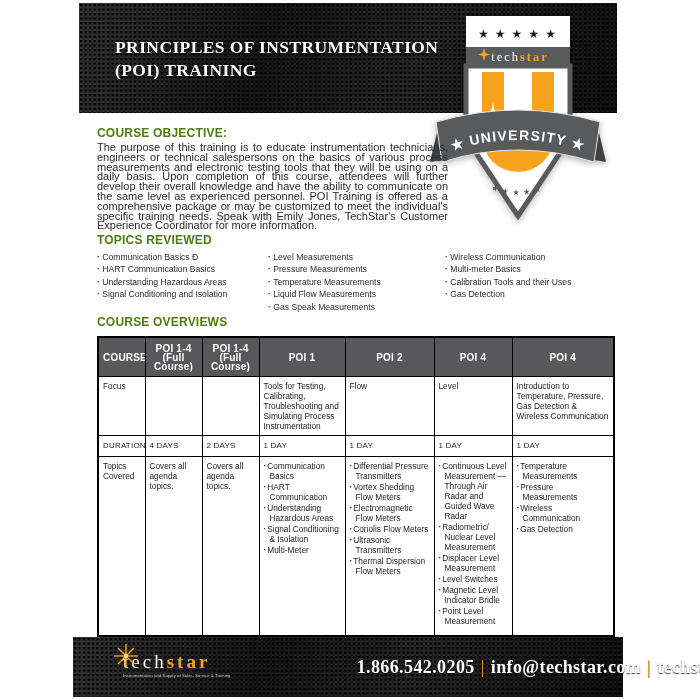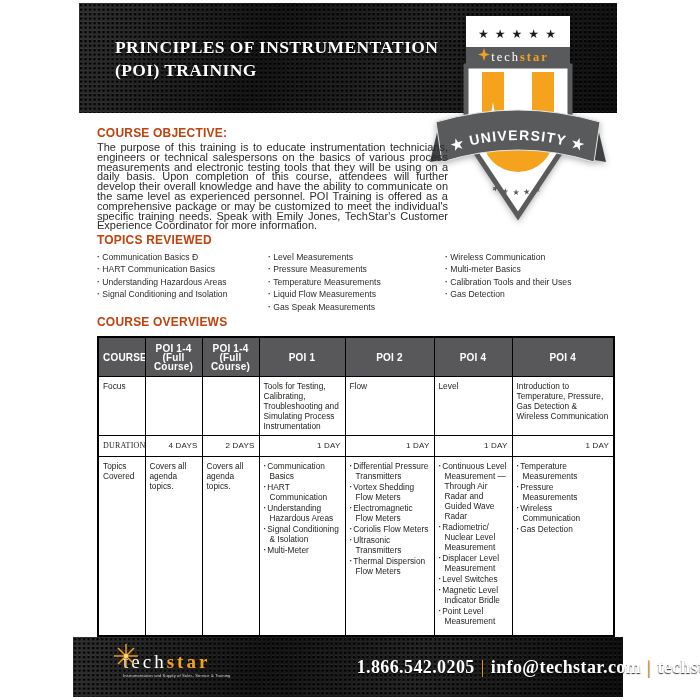--- a/index.html
+++ b/index.html
@@ -19,42 +19,42 @@
   
   .header-band{position:absolute;left:79px;top:3px;width:538px;height:110px;}
   .header-title{position:absolute;left:36px;top:33px;color:#fff;
     font-family:"Liberation Serif",serif;font-weight:bold;font-size:17.5px;line-height:23px;
     letter-spacing:.4px;text-shadow:0 1px 1px rgba(0,0,0,.9);}
 
   
   .badge-svg{position:absolute;left:428px;top:12px;filter:drop-shadow(0 2px 3px rgba(0,0,0,.30));}
 
   
-  .sec-heading{position:absolute;font-weight:bold;font-size:12px;letter-spacing:.2px;color:#c2410c;}
+  .sec-heading{position:absolute;font-weight:bold;font-size:12px;letter-spacing:.2px;color:#4d7c0f;}
   .objective-body{position:absolute;left:97px;top:143px;width:351px;font-size:11px;line-height:9.8px;
     text-align:justify;color:#2a2a2a;}
 
   .topics-row{position:absolute;left:97px;top:251px;width:516px;display:flex;}
   .topic-col1{width:171px;} .topic-col2{width:177px;} .topic-col3{width:168px;}
   ul.topic-list{margin:0;padding:0;list-style:none;font-size:8.6px;line-height:12.4px;color:#2a2a2a;}
   ul.topic-list li{padding-left:8px;text-indent:-8px;}
   ul.topic-list li::before{content:"· ";font-weight:bold;}
 
   
   .table-wrap{position:absolute;left:97px;top:336px;}
   table{border-collapse:collapse;table-layout:fixed;width:516px;border:2px solid #000;
         font-size:8.3px;line-height:10px;color:#1d1d1b;}
   th,td{border:1px solid #000;padding:4px 4px;vertical-align:top;text-align:left;overflow:hidden;}
   thead th{background:#58585A;color:#fff;font-size:10px;line-height:9px;font-weight:bold;
         text-align:center;vertical-align:middle;height:30px;letter-spacing:.2px;}
   tr.row-focus td{height:48px;}
-  tr.row-duration td{height:12px;text-align:right;vertical-align:middle;font-size:8px;letter-spacing:.2px;}
+  tr.row-duration td{height:12px;text-align:left;vertical-align:middle;font-size:8px;letter-spacing:.2px;}
   tr.row-topics td{height:170px;}
   td.row-label{}
-  tr.row-duration td.row-label{text-align:center;font-family:Liberation Serif, serif;}
+  tr.row-duration td.row-label{text-align:center;}
   ul.cell-bullets{margin:0;padding:0;list-style:none;}
   ul.cell-bullets li{padding-left:6px;text-indent:-6px;margin-bottom:1px;}
   ul.cell-bullets li::before{content:"·";font-weight:bold;margin-right:1px;}
 
   
   .footer-band{position:absolute;left:73px;top:637px;width:550px;height:60px;
     display:flex;align-items:center;justify-content:space-between;
     padding:0 26px 0 50px;box-sizing:border-box;}
   .footer-logo{position:relative;}
   .logo-text{font-family:"Liberation Serif",serif;font-size:19px;letter-spacing:3px;color:#fff;}

